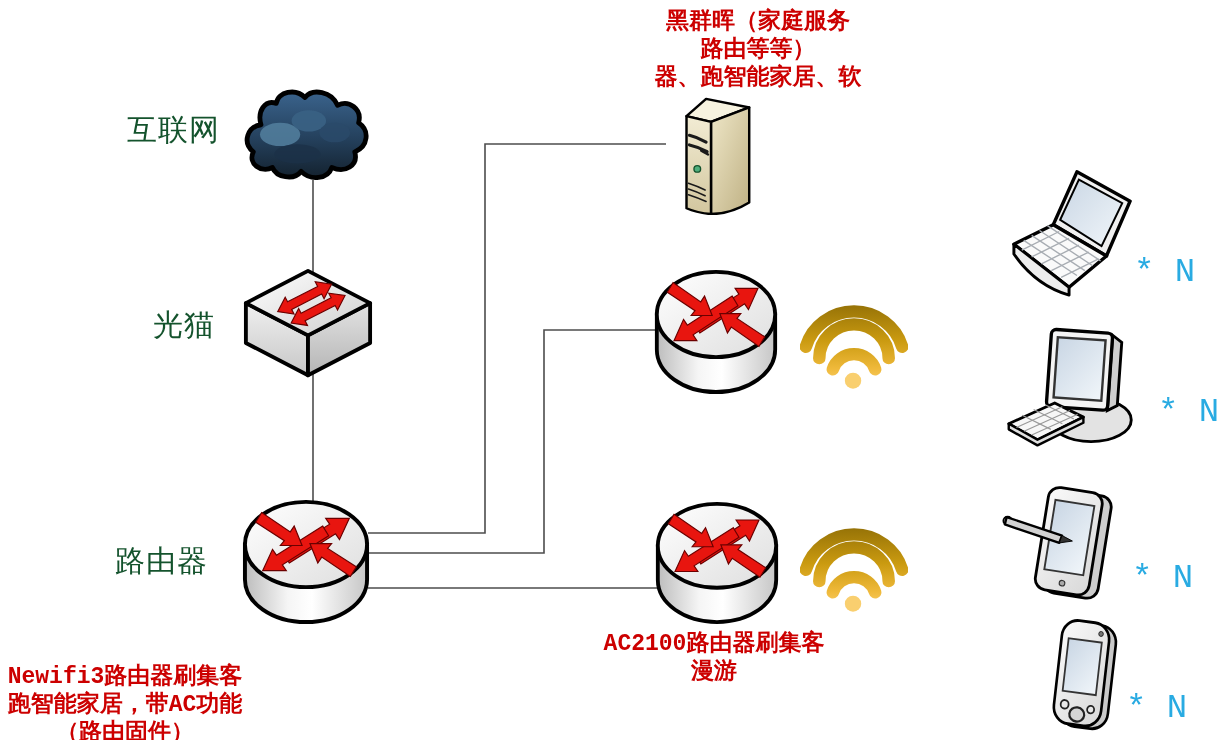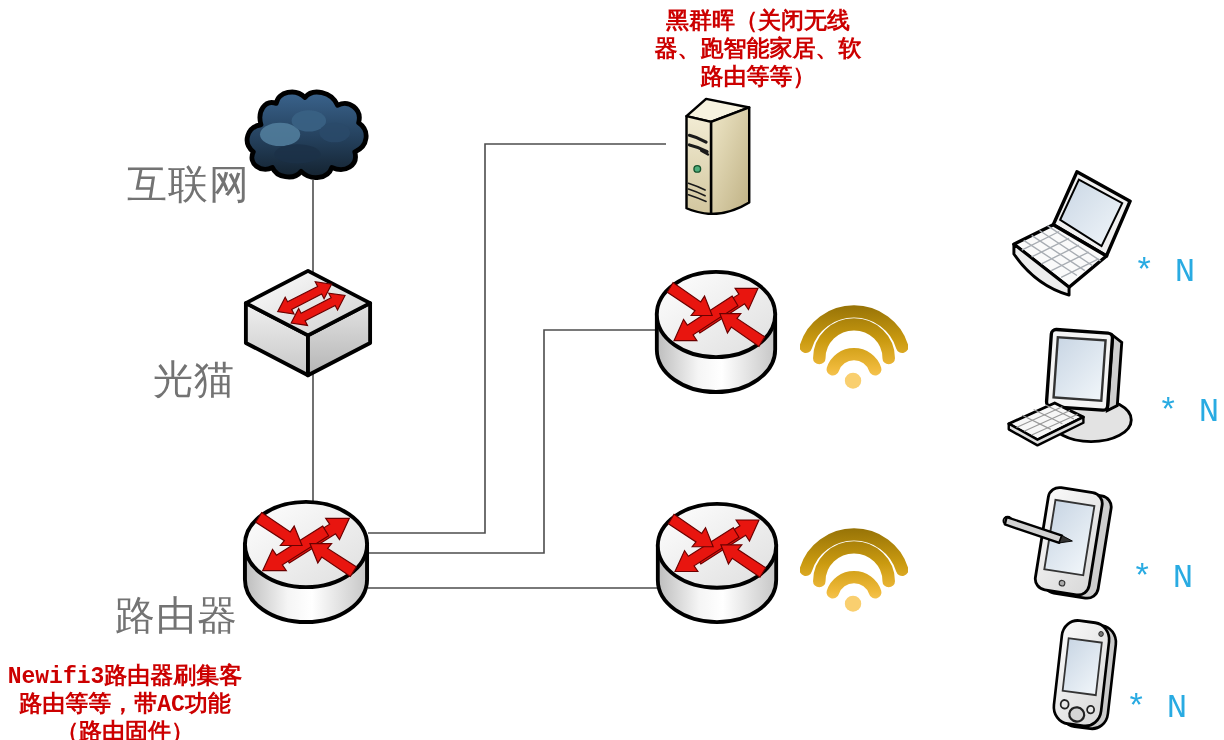--- a/index.html
+++ b/index.html
@@ -1,20 +1,20 @@
 <!DOCTYPE html>
 <html><head>
 <meta charset="utf-8">
 <style>
   html,body{margin:0;padding:0;background:#ffffff;}
   #stage{position:relative;width:1224px;height:740px;background:#ffffff;overflow:hidden;
          font-family:"Liberation Sans",sans-serif;}
   .abs{position:absolute;}
-  .lbl{position:absolute;color:#737373;font-size:40px;letter-spacing:1px;
-       font-family:"Liberation Sans",sans-serif;white-space:nowrap;margin-top:47px;}
+  .lbl{position:absolute;color:#14532d;font-size:30px;letter-spacing:1px;
+       font-family:"Liberation Sans",sans-serif;white-space:nowrap;}
   .cap{position:absolute;color:#CC0000;font-weight:bold;font-size:23px;line-height:28px;
        text-align:center;font-family:"Liberation Mono","DejaVu Sans Mono",monospace;white-space:nowrap;}
   .cap div{white-space:nowrap;}
   .countN{position:absolute;color:#29ABE2;font-size:34px;
           font-family:"Liberation Mono","DejaVu Sans Mono",monospace;white-space:nowrap;}
   svg.icon{position:absolute;overflow:visible;}
 </style>
 </head>
 <body>
 
@@ -224,32 +224,34 @@
 
   <svg class="icon" style="left:1040px;top:616px" width="88" height="118" viewBox="0 0 100 125" preserveAspectRatio="none">
     <use href="#symPda"></use>
     </svg>
 
   <div class="lbl" style="left:127px;top:110px">互联网</div>
   <div class="lbl" style="left:153px;top:305px">光猫</div>
   <div class="lbl" style="left:115px;top:541px">路由器</div>
 
   <div class="cap" style="left:606px;top:8px;width:304px">
-    <div>黑群晖（关闭无线</div>
+    <div>黑群晖（家庭服务</div>
+    <div>路由等等）</div>
     <div>器、跑智能家居、软</div>
-    <div>路由等等）</div>
   </div>
 
   <div class="cap" style="left:2px;top:663px;width:246px">
     <div>Newifi3路由器刷集客</div>
-    <div>路由等等，带AC功能</div>
+    <div>跑智能家居，带AC功能</div>
     <div>（路由固件）</div>
   </div>
 
   <div class="cap" style="left:591px;top:630px;width:246px">
+    <div>AC2100路由器刷集客</div>
+    <div>漫游</div>
   </div>
 
   <span class="countN" style="left:1134px;top:253px">* N</span>
   <span class="countN" style="left:1158px;top:393px">* N</span>
   <span class="countN" style="left:1132px;top:559px">* N</span>
   <span class="countN" style="left:1126px;top:689px">* N</span>
 
 </div>
 
 </body></html>

